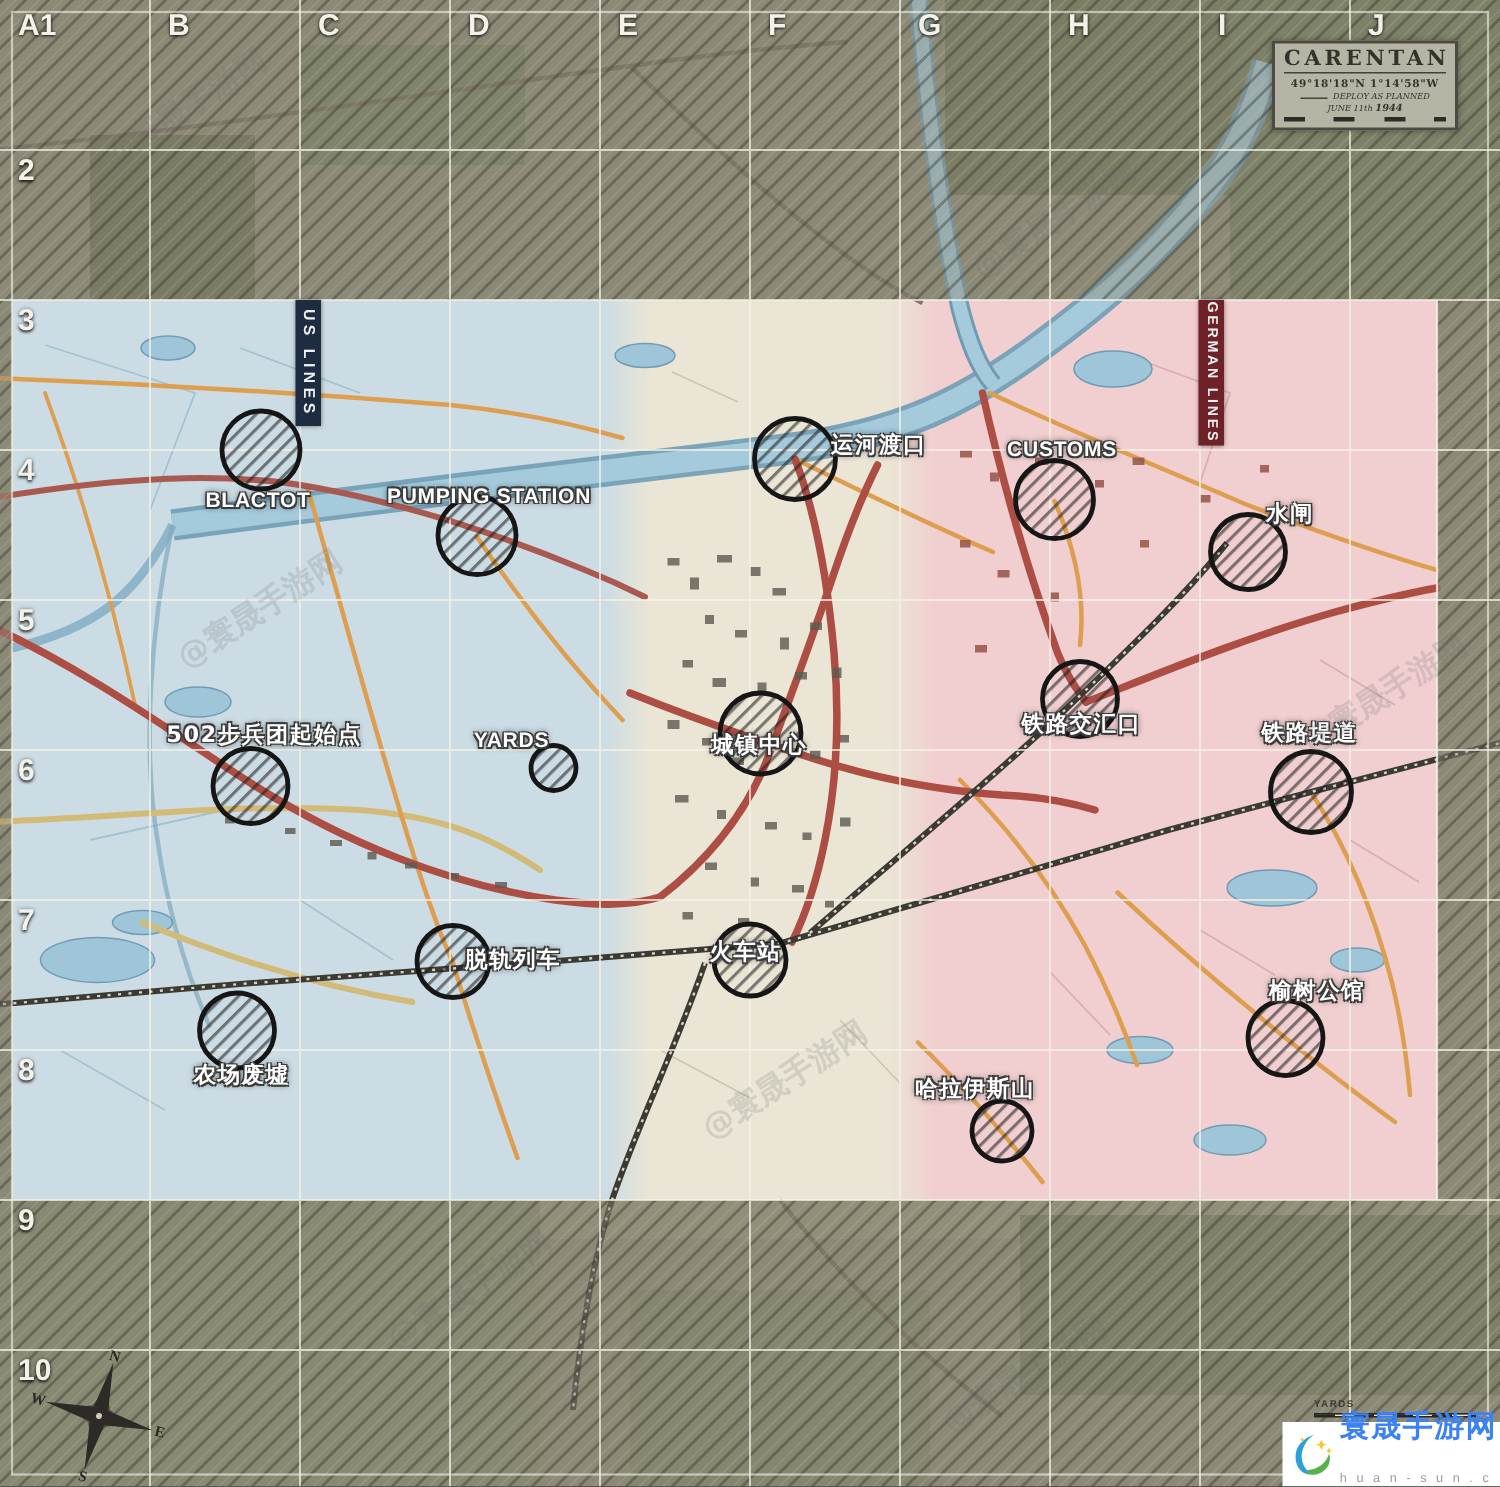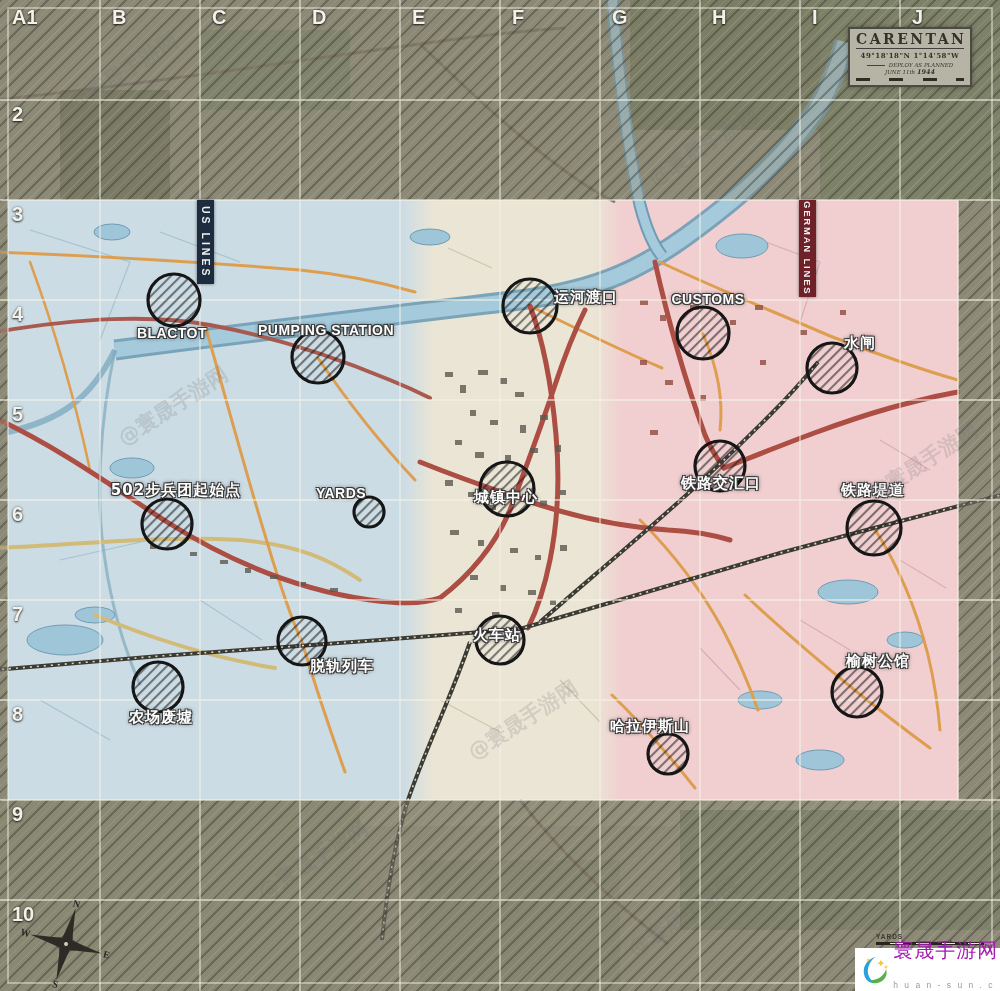--- a/index.html
+++ b/index.html
@@ -49,21 +49,21 @@
   .yards{position:absolute;left:876px;top:933px;color:#3a3a33;font-size:6.5px;font-weight:bold;letter-spacing:1px;}
   .yards-bar{position:absolute;left:876px;top:942px;width:108px;height:3px;
     background:repeating-linear-gradient(90deg,#26261f 0 13px,#e8e5d6 13px 26px);border:1px solid #26261f;}
   
   .wm{position:absolute;transform:rotate(-33deg);color:rgba(110,110,110,.20);font-size:21px;
     font-weight:bold;white-space:nowrap;font-family:"DejaVu Sans",sans-serif;pointer-events:none;}
   
   .badge{position:absolute;right:0;bottom:0;width:145px;height:43px;background:#ffffff;
     display:flex;align-items:center;padding-left:3px;z-index:30;}
   .badge-text{display:flex;flex-direction:column;justify-content:center;margin-left:3px;}
-  .badge-site{font-size:20px;font-weight:normal;color:#a21caf;letter-spacing:1px;line-height:1.1;
+  .badge-site{font-size:20px;font-weight:bold;color:#3b82f6;letter-spacing:1px;line-height:1.1;
     font-family:"DejaVu Sans",sans-serif;}
   .badge-url{font-size:8.5px;color:#9a9a9a;letter-spacing:2px;margin-top:19px;}
 </style>
 </head>
 <body>
 
 <div class="map-root">
 
   <div class="patch" style="left:630px;top:0;width:190px;height:130px;background:#6f7758;"></div>
   <div class="patch" style="left:820px;top:0;width:180px;height:200px;background:#747c5e;"></div>
@@ -278,21 +278,21 @@
       <div class="poi-label en" style="left: 172px; top: 333px;">BLACTOT</div>
       <div class="poi-label en" style="left: 326px; top: 330px;">PUMPING STATION</div>
       <div class="poi-label zh" style="left: 586px; top: 297px;">运河渡口</div>
       <div class="poi-label en" style="left: 700px; top: 299px; padding-left: 16px;">CUSTOMS</div>
       <div class="poi-label zh" style="left: 860px; top: 343px;">水闸</div>
       <div class="poi-label zh" style="left: 176px; top: 490px;">502步兵团起始点</div>
       <div class="poi-label en" style="left: 341px; top: 493px;">YARDS</div>
       <div class="poi-label zh" style="left: 506px; top: 497px;">城镇中心</div>
       <div class="poi-label zh" style="left: 721px; top: 483px;">铁路交汇口</div>
       <div class="poi-label zh" style="left: 873px; top: 490px; font-family: Liberation Serif, serif;">铁路堤道</div>
-      <div class="poi-label zh" style="left: 342px; top: 666px; text-align: center;">脱轨列车</div>
+      <div class="poi-label zh" style="left: 342px; top: 640px; text-align: center;">脱轨列车</div>
       <div class="poi-label zh" style="left: 497px; top: 635px;">火车站</div>
       <div class="poi-label zh" style="left: 878px; top: 661px;">榆树公馆</div>
       <div class="poi-label zh" style="left: 161px; top: 717px;">农场废墟</div>
       <div class="poi-label zh" style="left: 650px; top: 726px;">哈拉伊斯山</div>
     </div>
 
   <div class="title-box">
     <div class="tb-title">CARENTAN</div>
     <div class="tb-coord">49°18'18"N  1°14'58"W</div>
     <div class="tb-row">

